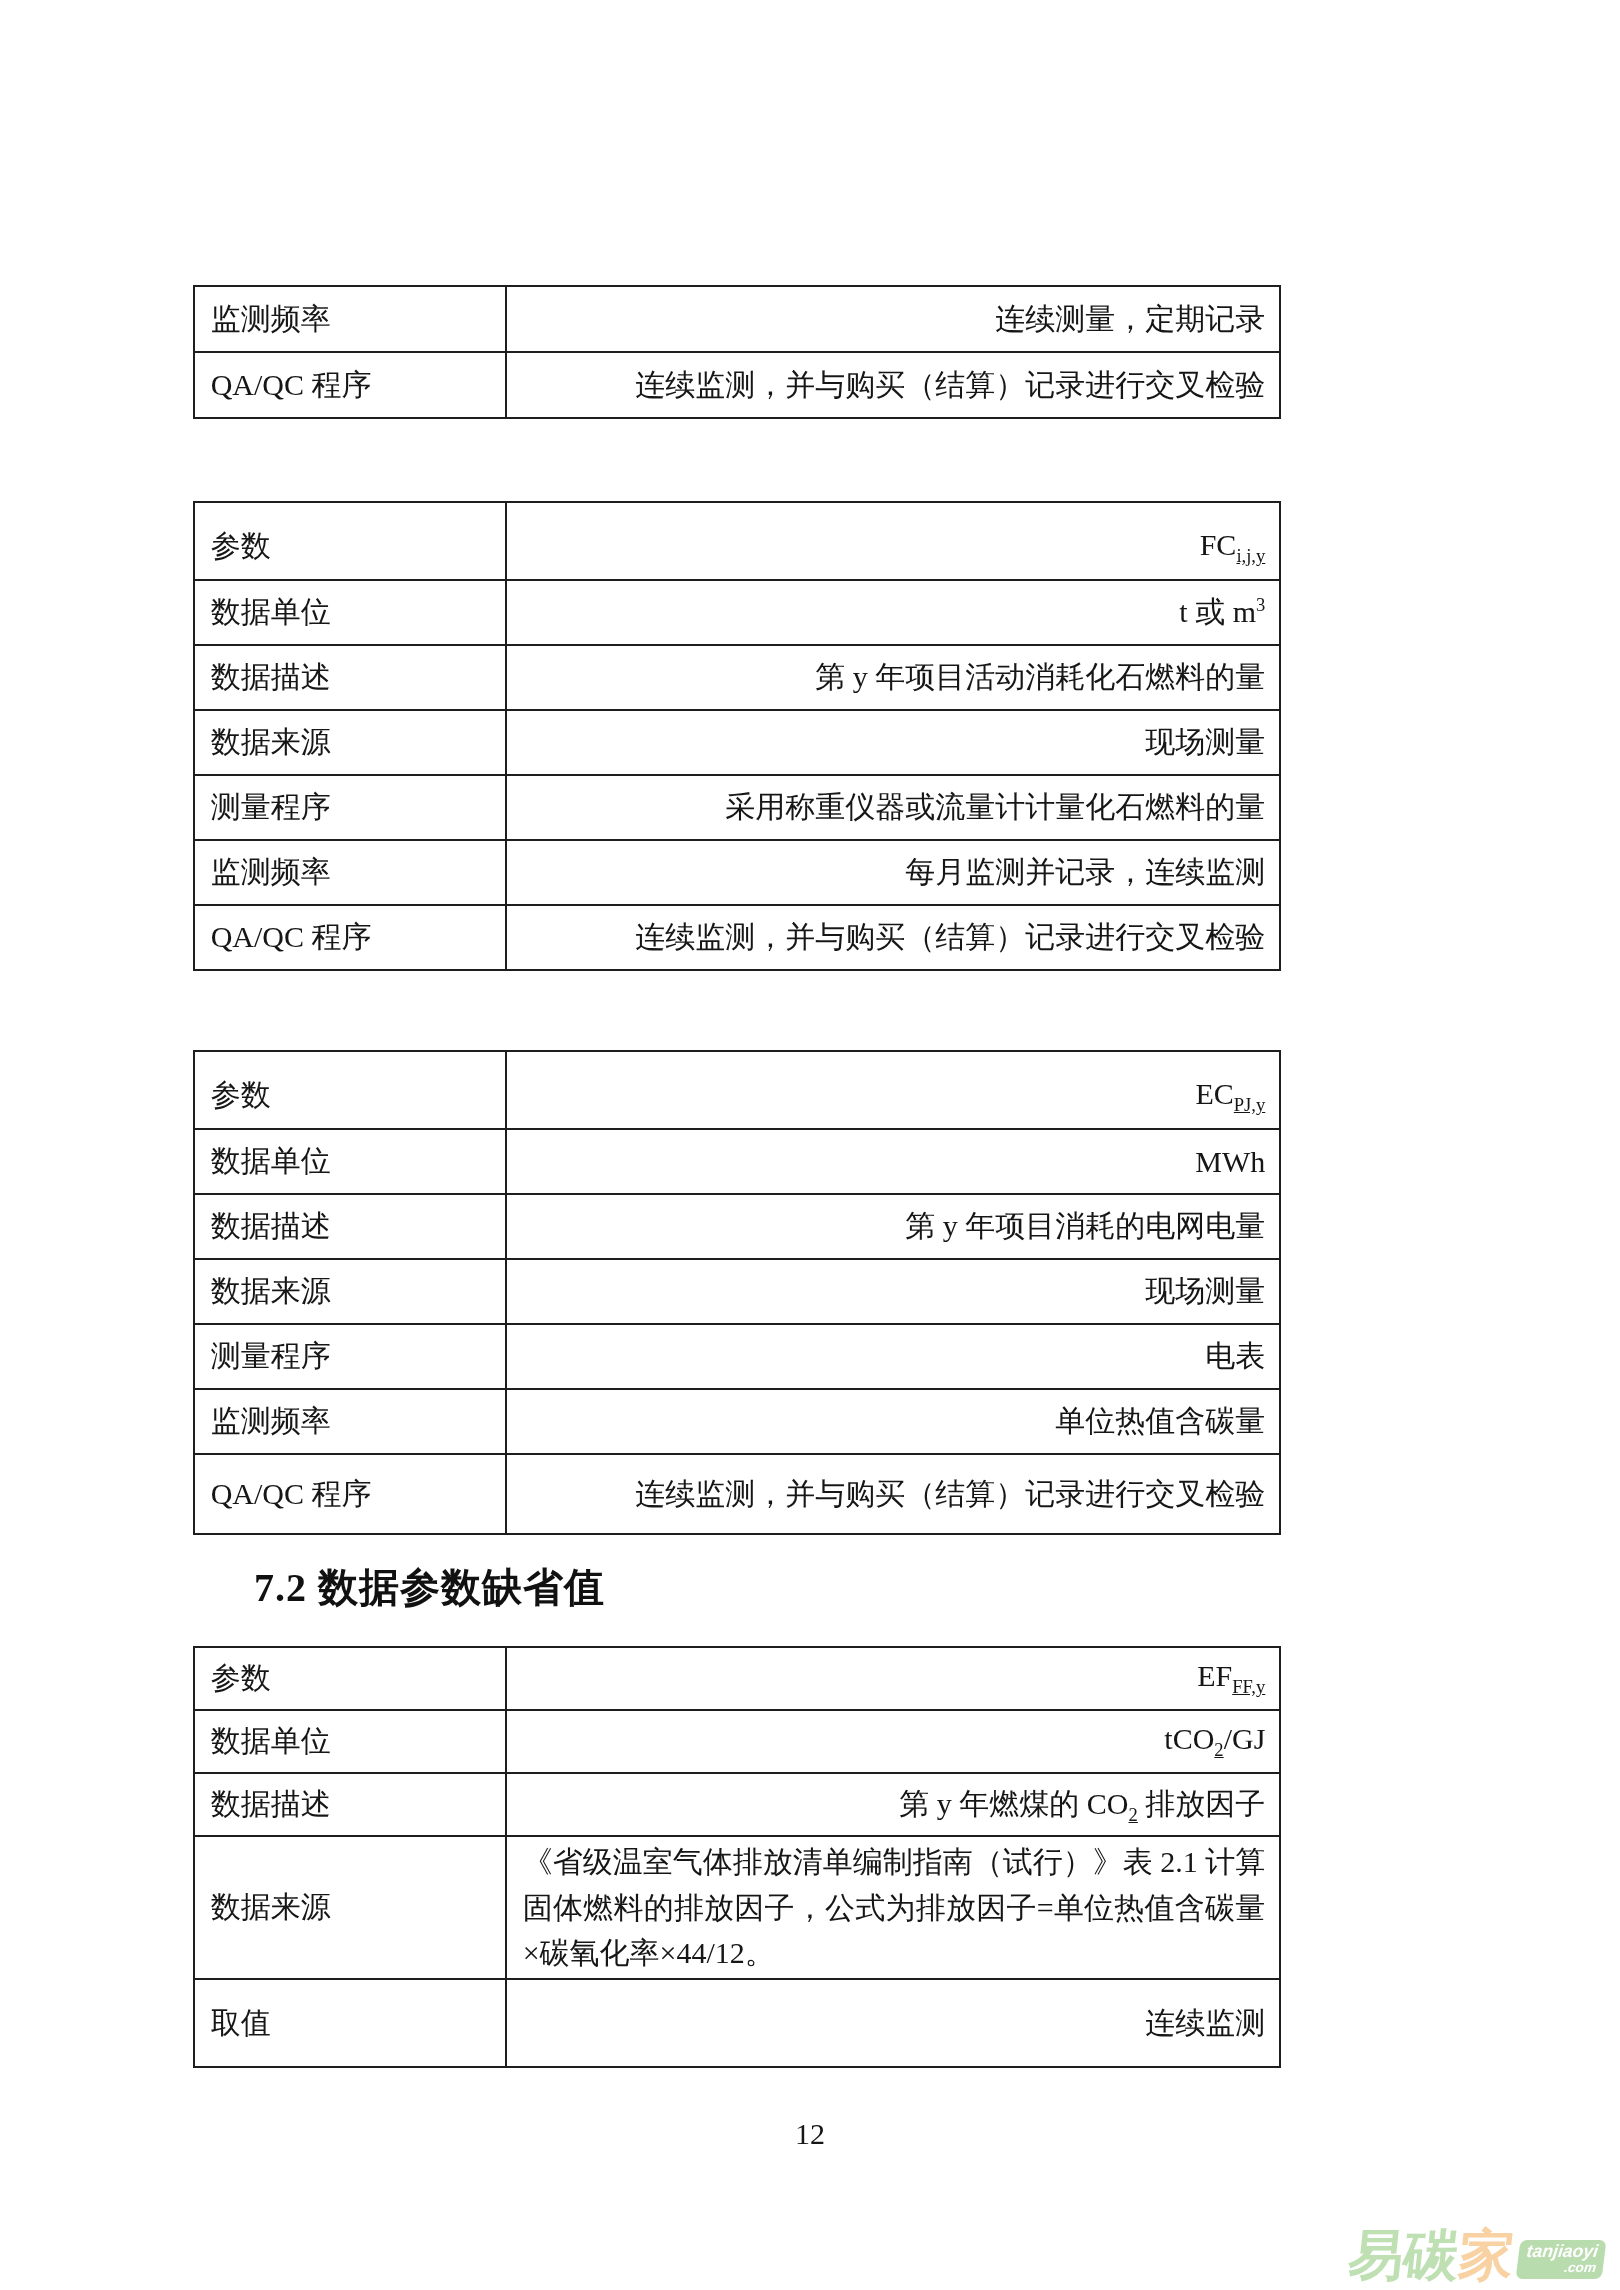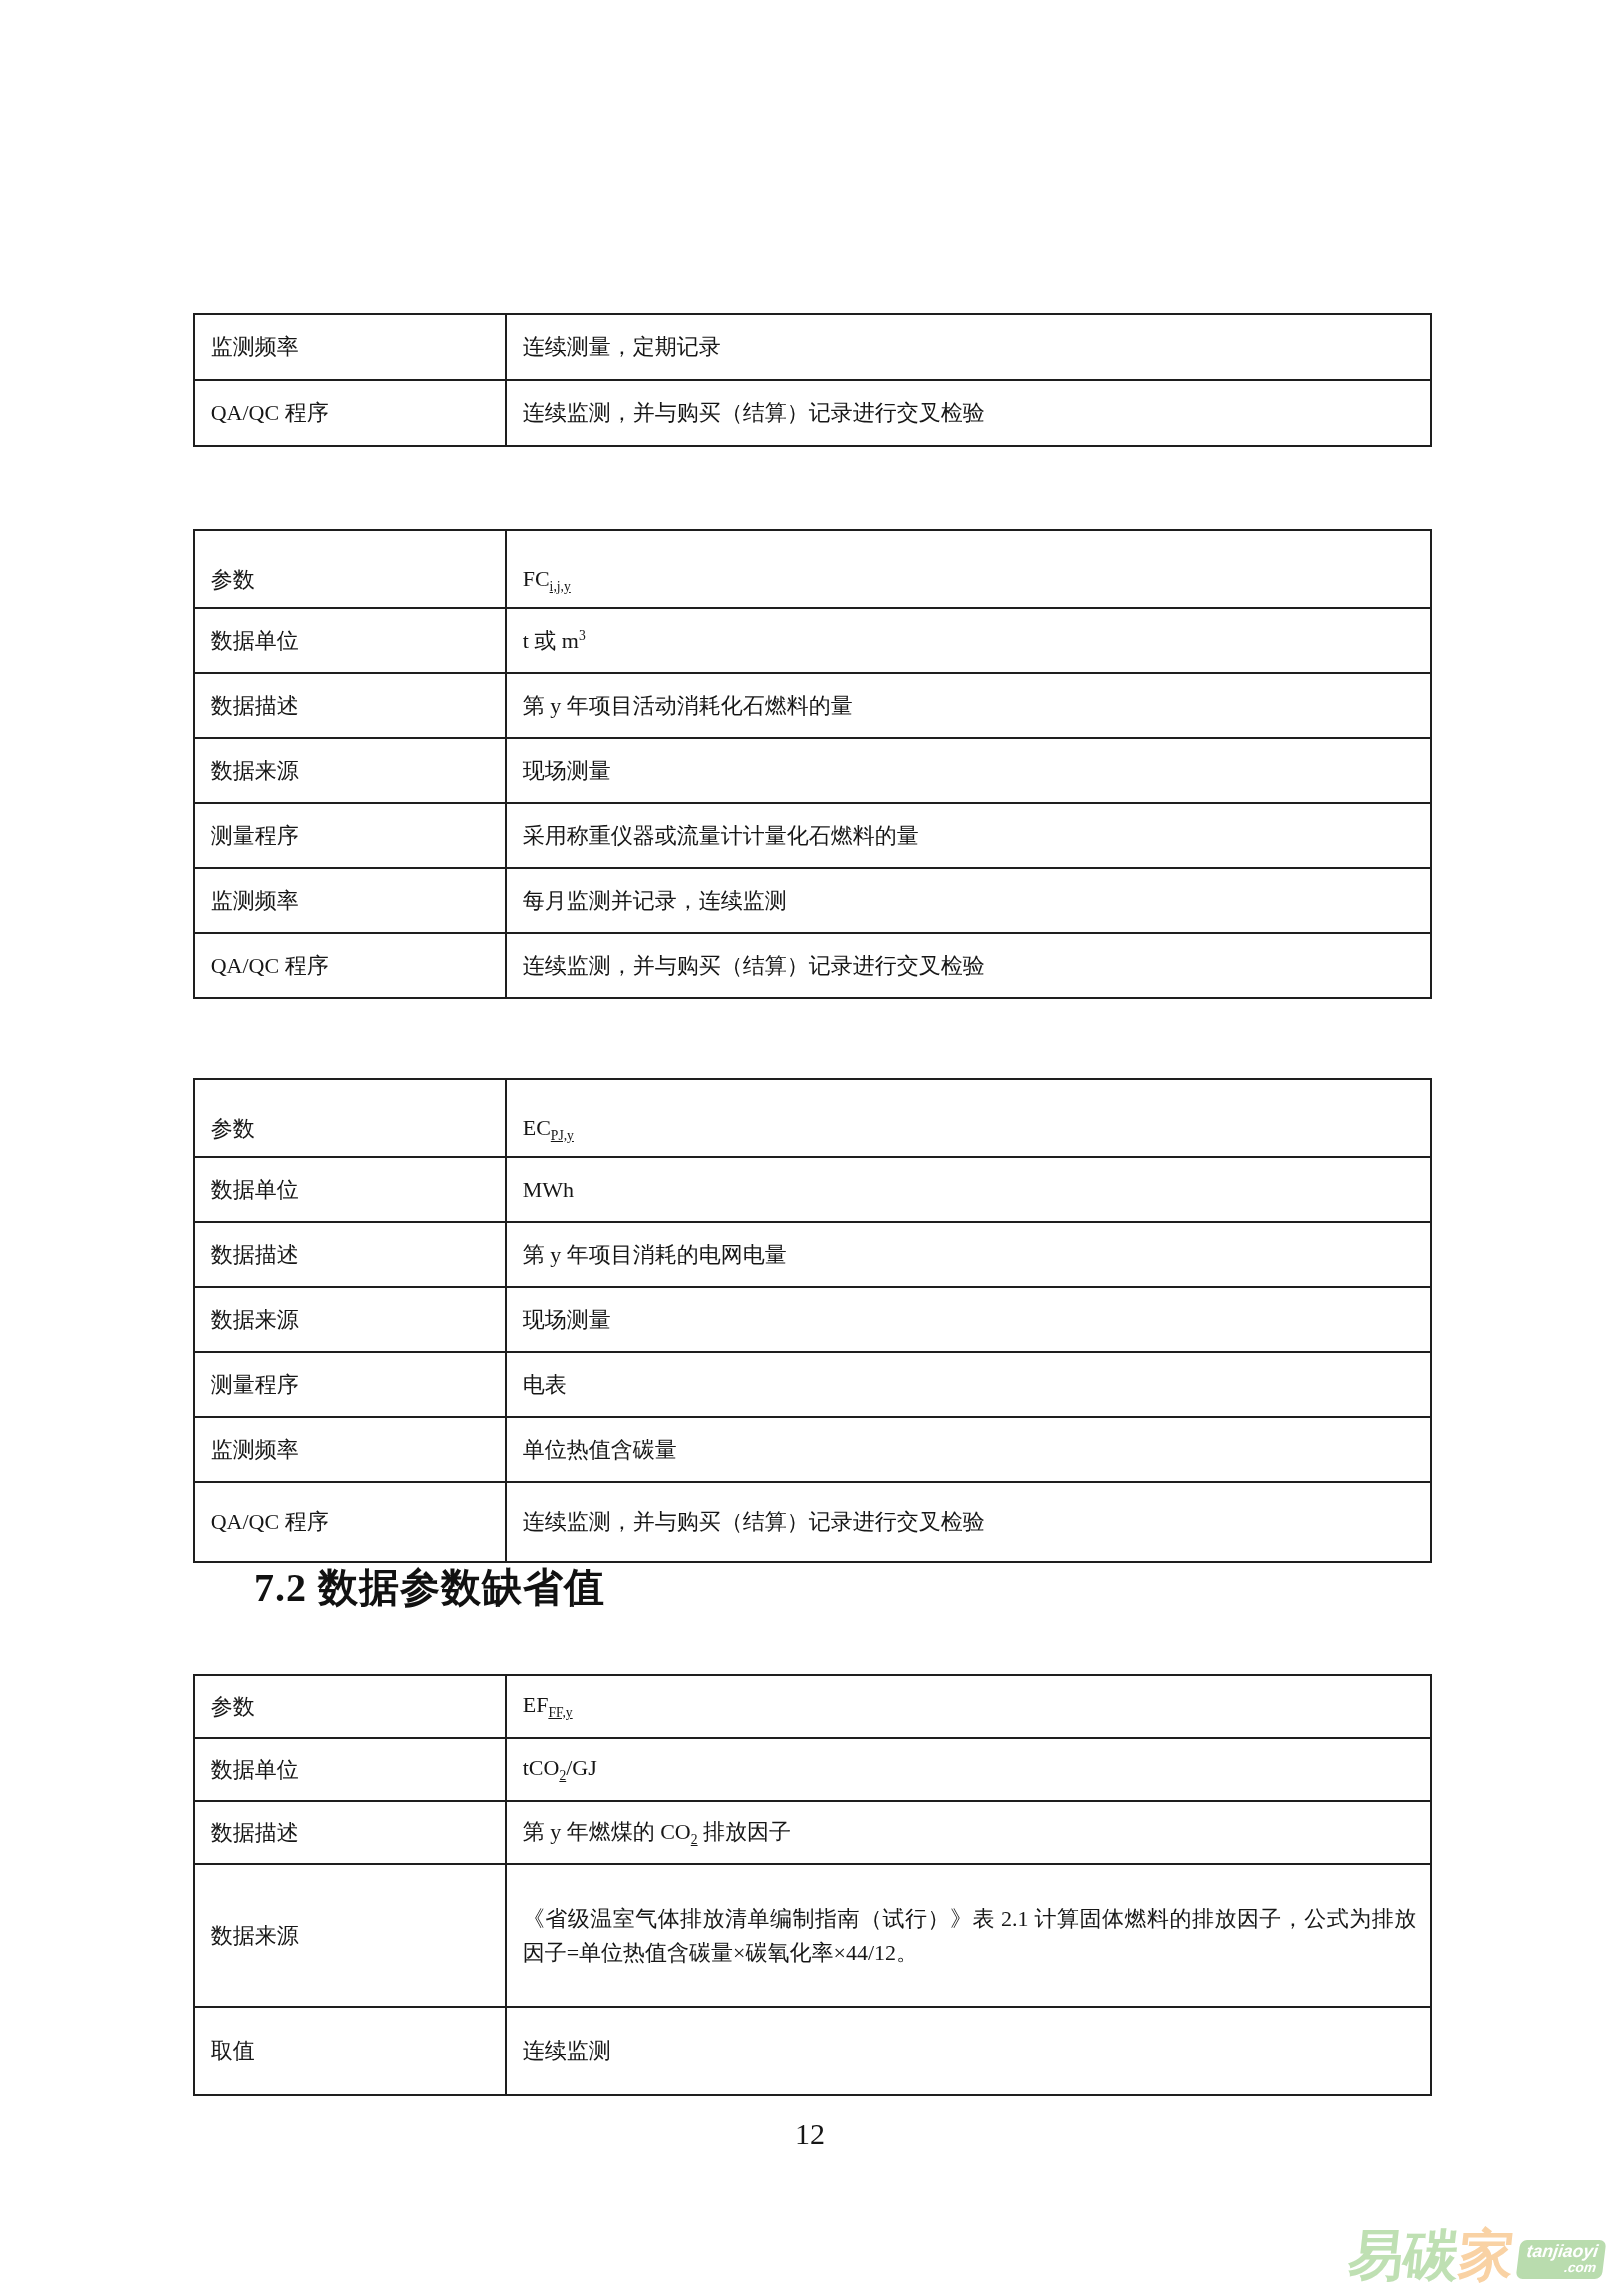--- a/index.html
+++ b/index.html
@@ -11,36 +11,35 @@
     position:relative;
     width:1620px;height:2291px;
     background:#ffffff;
     color:#161616;
     overflow:hidden;
   }
   
   table.doc{
     position:absolute;
     left:193px;
-    width:1239px;
+    width:1088px;
     border-collapse:collapse;
     table-layout:fixed;
-    font-size:22px;
+    font-size:30px;
     color:#161616;
-    margin-top:28px;
   }
   table.doc td{
     border:2px solid #1e1e1e;
     border-top-width:2.9px;
     vertical-align:middle;
     padding:0 13.7px 0 15.7px;
     overflow:hidden;
   }
   table.doc{border:2px solid #1e1e1e;}
-  td.val{padding-left:16.7px;}
+  td.val{padding-left:16.7px;text-align:right;}
   col.c-label{width:312px;}
   
   tr.h67{height:66px;}
   tr.h80{height:78px;}
   tr.h66{height:65px;}
   tr.h82{height:80px;}
   tr.h64{height:63px;}
   tr.h146{height:143px;}
   tr.h90{height:88px;padding-left:38px;}
   

